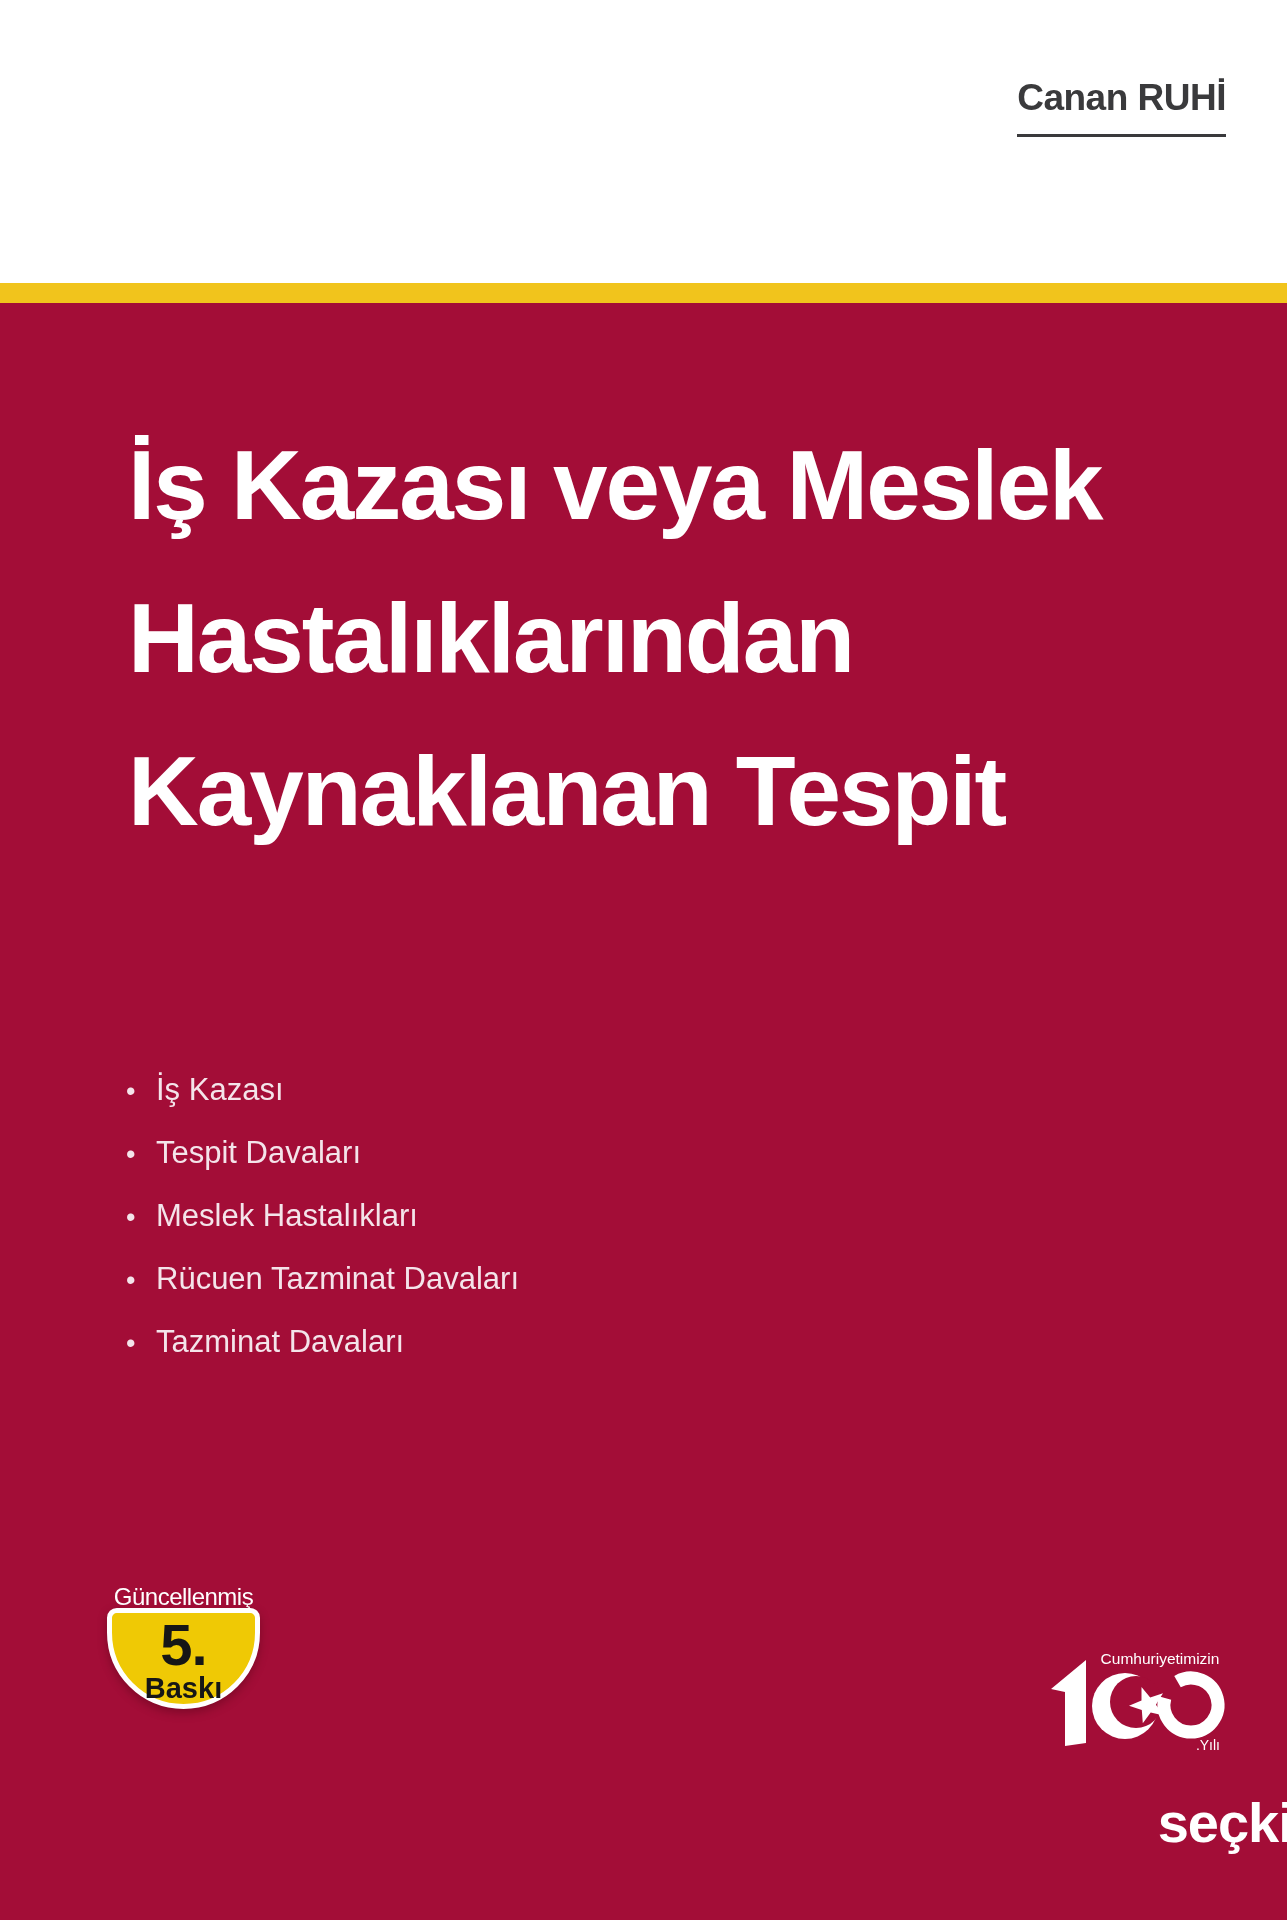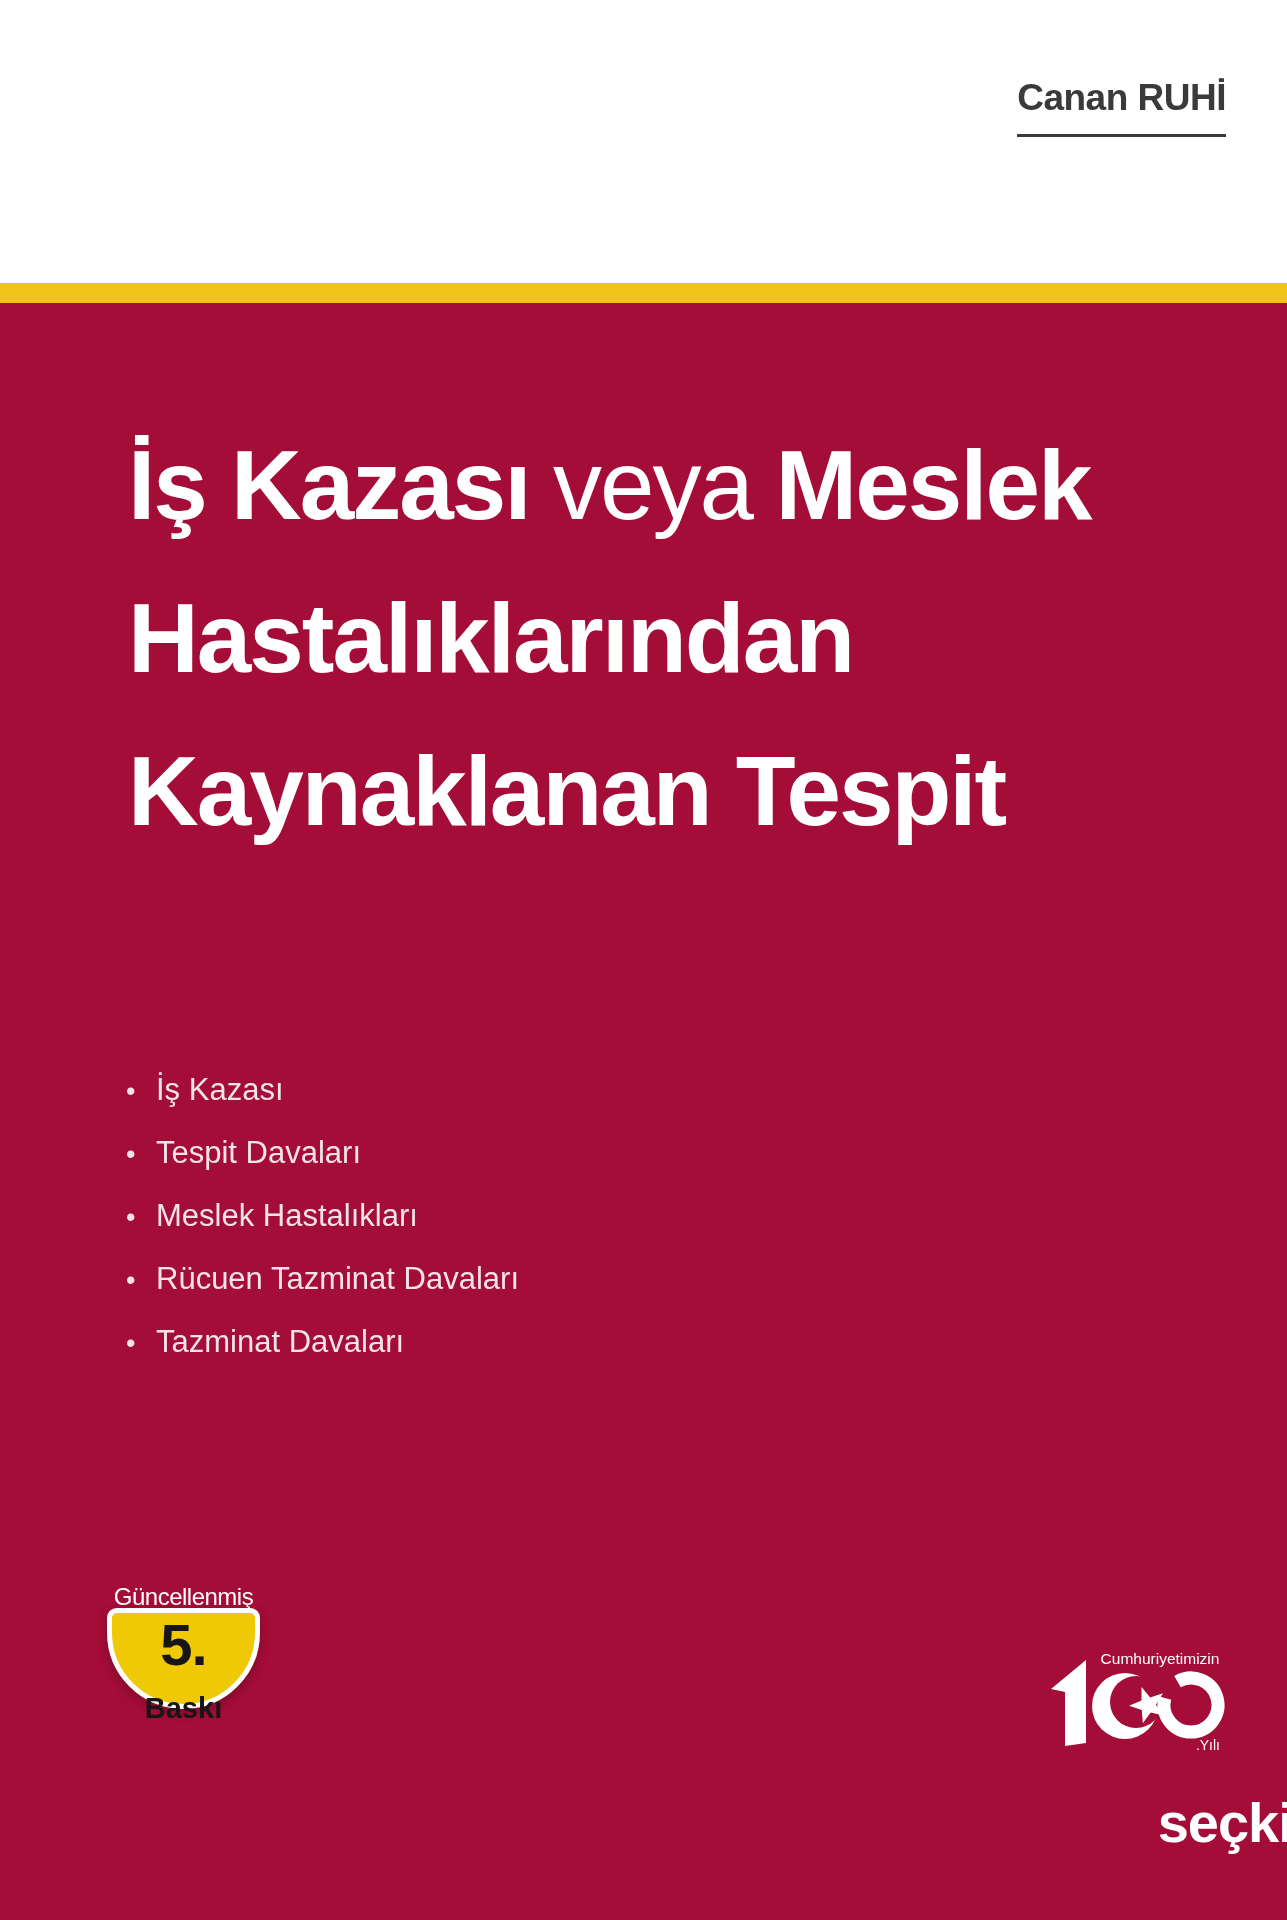--- a/index.html
+++ b/index.html
@@ -44,21 +44,21 @@
     position:absolute;left:128px;top:106px; 
     margin:0;
     color:#ffffff;
     font-size:98px;
     line-height:153px;
     font-weight:700;
     letter-spacing:-2px;
     white-space:nowrap;
   }
   .title .line{display:block;}
-  .title .light{font-weight:400;margin:16px 0.24em;}
+  .title .light{font-weight:700;margin:16px 0.24em;}
   
   .topics{
     position:absolute;left:126px;top:756px; 
     margin:0;padding:0;list-style:none;
     color:#F4E4EA;
     font-size:31px;
     line-height:61px;
     font-weight:400;
   }
   .topics li{white-space:nowrap;}
@@ -88,21 +88,21 @@
     border-radius:10px 10px 78px 78px;
     box-shadow:0 4px 10px rgba(60,0,15,0.35);
     display:flex;flex-direction:column;align-items:center;justify-content:flex-start;
     color:#161616;
     text-align:center;
   }
   .edition-num{
     font-size:58px;font-weight:700;line-height:1;margin-top:3px;letter-spacing:-1px;
   }
   .edition-word{
-    font-size:29px;font-weight:700;line-height:1;margin-top:20px;text-align:right;
+    font-size:29px;font-weight:700;line-height:1;margin-top:0;text-align:right;
   }
   
   .centennial{
     position:absolute;left:1048px;top:1339px; 
   }
   .centennial text{
     font-family:"Liberation Sans", sans-serif;
     fill:#ffffff;
   }
   

